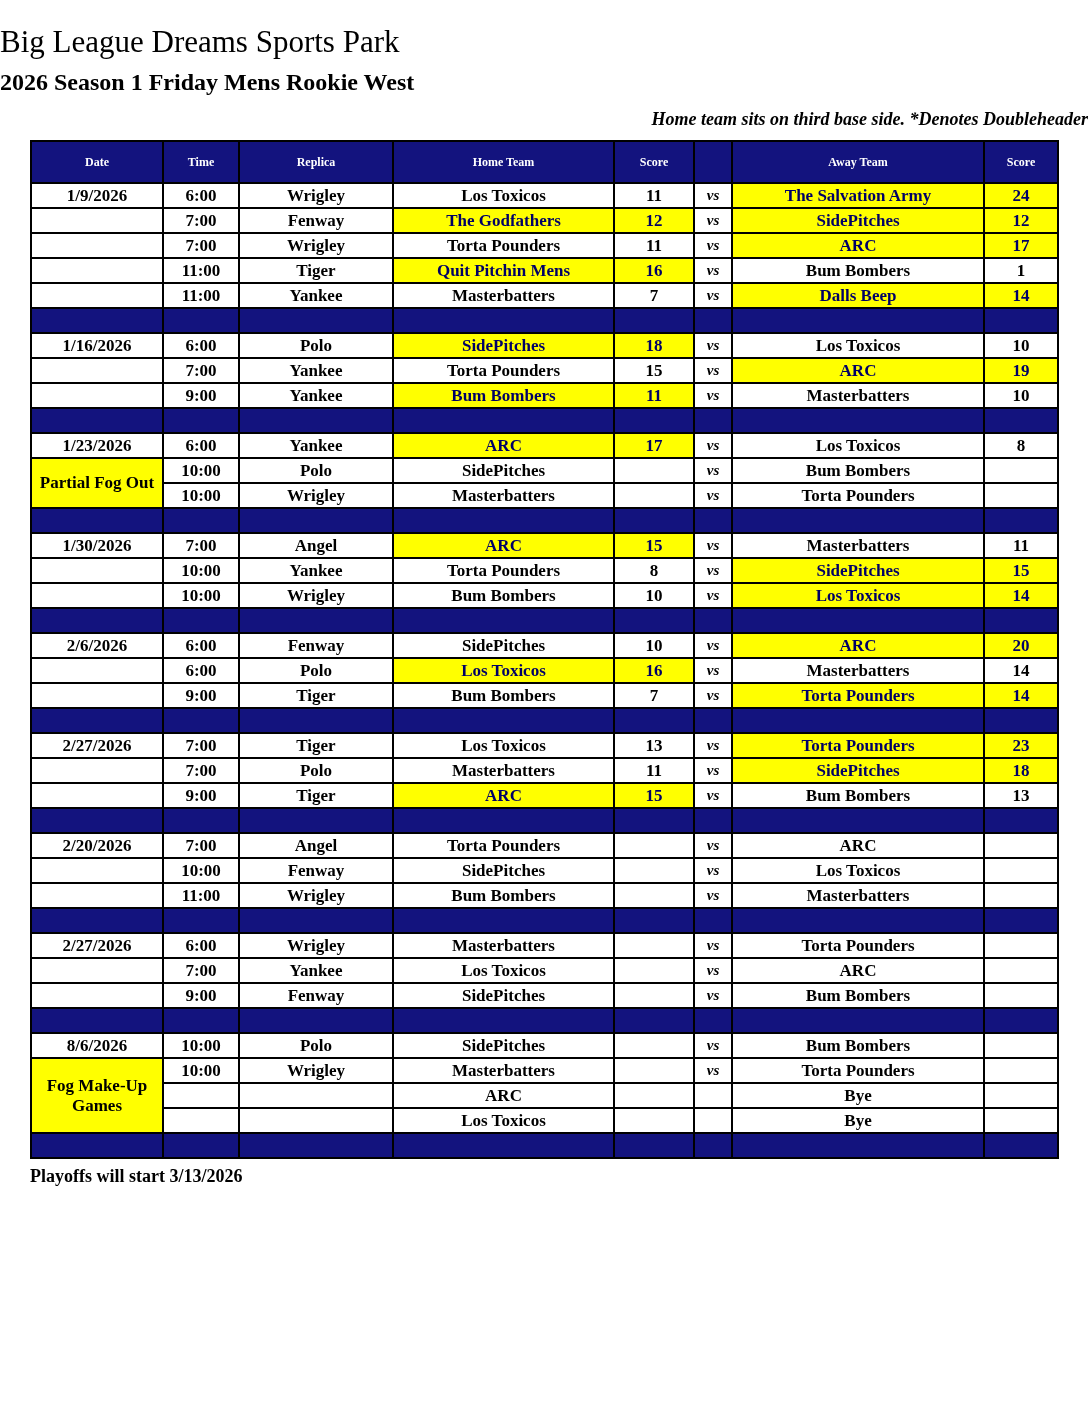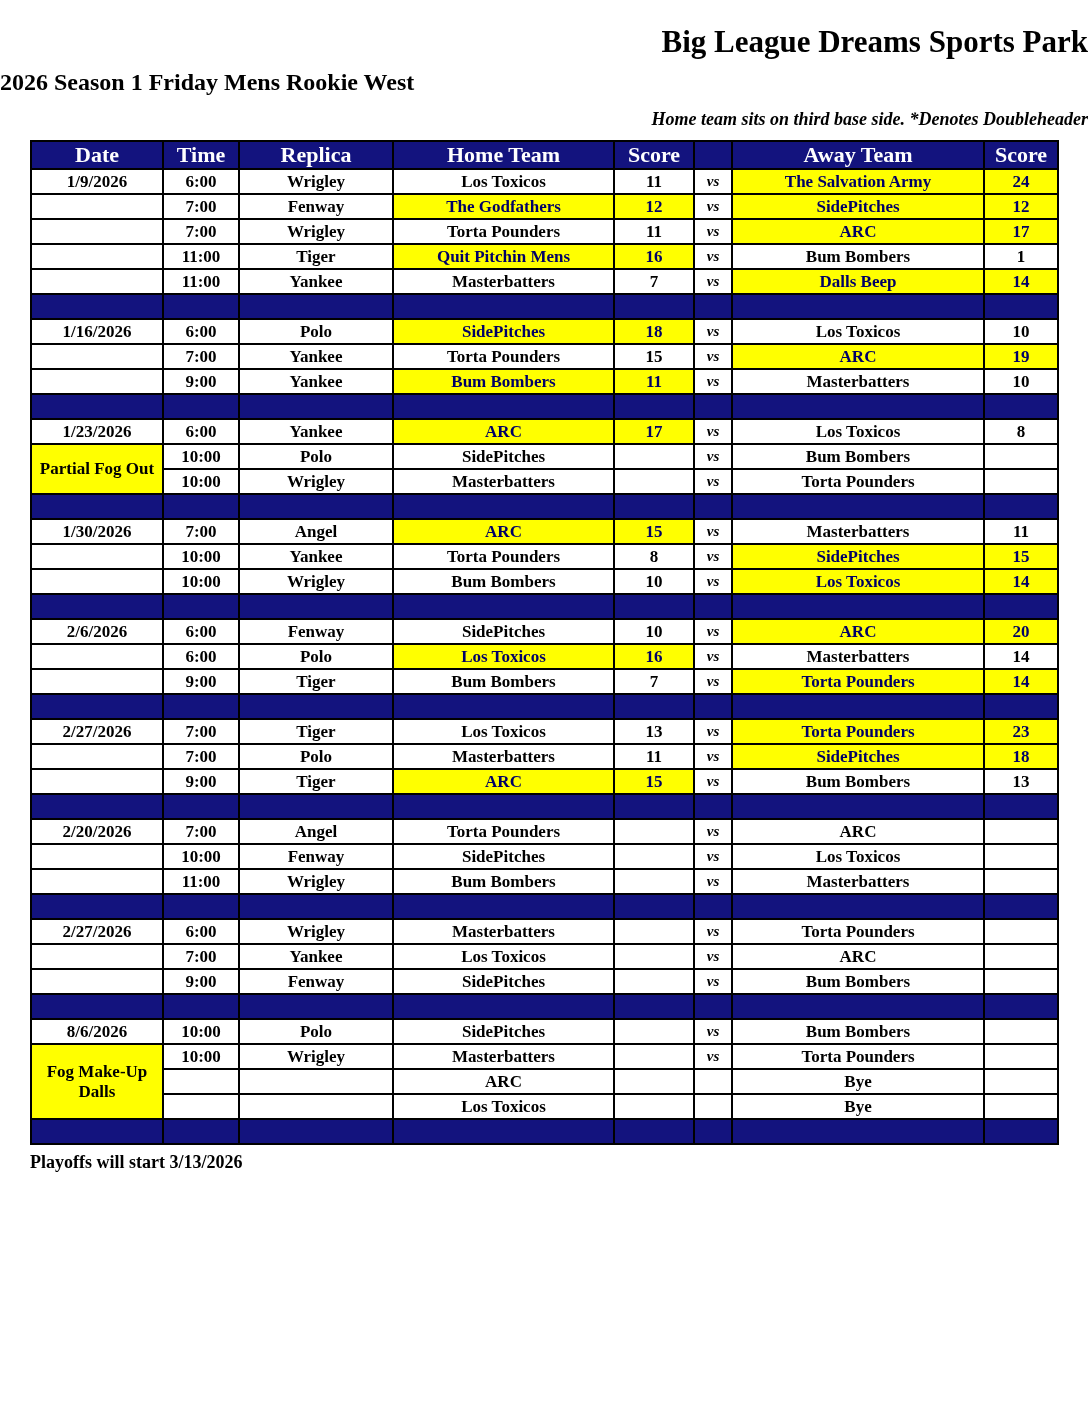--- a/index.html
+++ b/index.html
@@ -12,23 +12,23 @@
   html, body { margin: 0; padding: 0; }
   body {
     width: 1088px;
     height: 1408px;
     background: #ffffff;
     color: #000;
     font-family: "Liberation Serif", serif;
   }
   .title {
     margin-top: 24px;
-    text-align: right;
+    text-align: left;
     font-size: 31px;
-    font-weight: bold;
+    font-weight: normal;
   }
   .subtitle {
     margin-top: 9px;
     text-align: left;
     font-size: 24px;
     font-weight: bold;
   }
   .note-line {
     margin-top: 13px;
     text-align: right;
@@ -50,22 +50,22 @@
     vertical-align: middle;
     font-weight: bold;
     font-size: 17px;
     white-space: nowrap;
     overflow: hidden;
     font-family: "Liberation Serif", serif;
   }
   th {
     background: var(--navy);
     color: var(--hdr-text);
-    font-size: 22px;
-    height: 26px;
+    font-size: 12px;
+    height: 42px;
   }
   td.win {
     background: var(--hl);
     color: var(--win-text);
     margin-left: 14px;
   }
   td.vs-cell {
     font-style: italic;
     font-size: 15px;
   }
@@ -458,21 +458,21 @@
           <td>8/6/2026</td>
           <td>10:00</td>
           <td>Polo</td>
           <td>SidePitches</td>
           <td></td>
           <td class="vs-cell">vs</td>
           <td>Bum Bombers</td>
           <td></td>
         </tr>
         <tr>
-          <td class="note-cell" rowspan="3">Fog Make-Up Dalls</td>
+          <td class="note-cell" rowspan="3">Fog Make-Up Games</td>
           <td>10:00</td>
           <td>Wrigley</td>
           <td>Masterbatters</td>
           <td></td>
           <td class="vs-cell">vs</td>
           <td>Torta Pounders</td>
           <td></td>
         </tr>
         <tr>
           <td></td>

